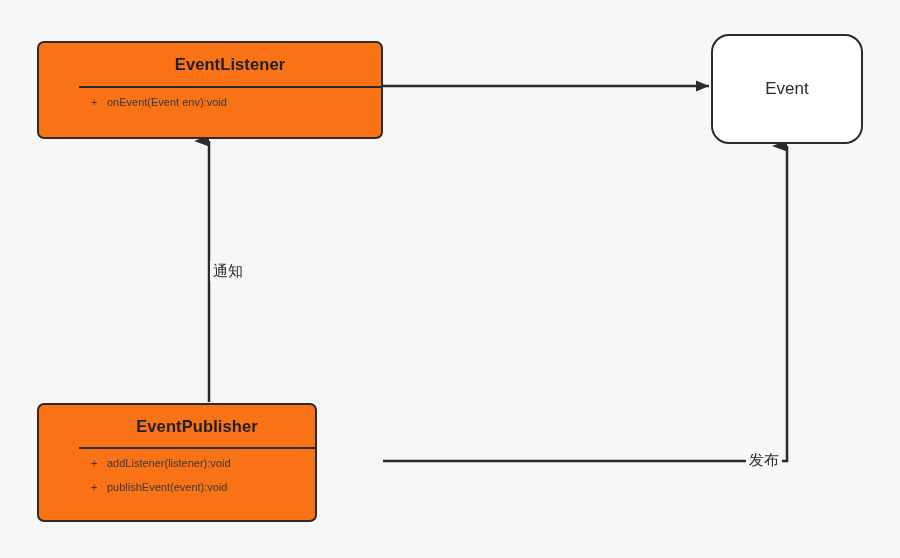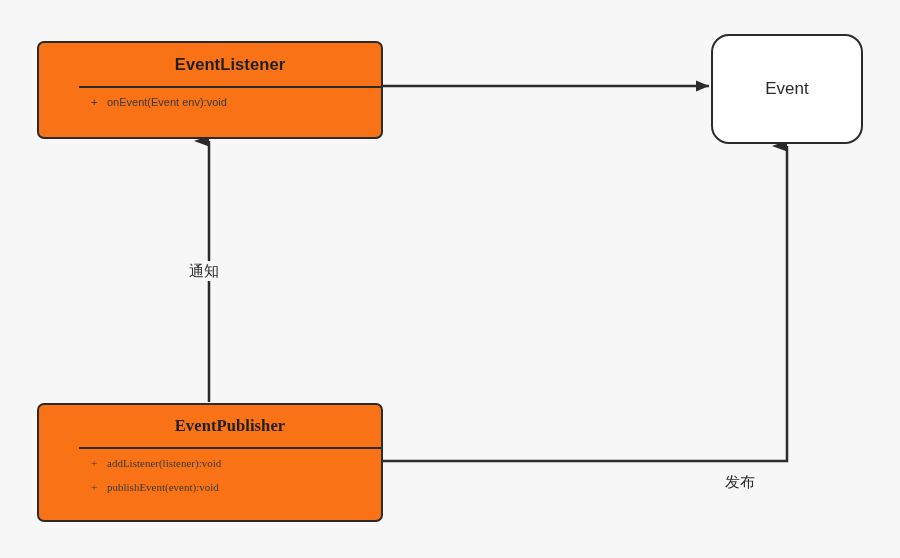--- a/index.html
+++ b/index.html
@@ -76,20 +76,21 @@
     pointer-events: none;
   }
   .edge-label {
     position: absolute;
     background: #f7f7f7;
     color: #2b2b2b;
     font-size: 15px;
     line-height: 18px;
     padding: 1px 3px;
     white-space: nowrap;
+    margin-left: 24px;
   }
 </style>
 </head>
 <body>
 
 <div id="canvas">
 
   <svg class="edge-layer" viewBox="0 0 900 558" width="900" height="558">
     <defs>
       <marker id="arrow-right" markerWidth="14" markerHeight="14" refX="13" refY="6" orient="auto" markerUnits="userSpaceOnUse">
@@ -120,30 +121,30 @@
       <div class="uml-member">
         <span class="vis">+</span><span>onEvent(Event env):void</span>
       </div>
     </div>
   </div>
 
   <div class="plain-box" style="left:711px; top:34px; width:152px; height:110px;">
     <span class="plain-box-label">Event</span>
   </div>
 
-  <div class="uml-class" style="left:37px; top:403px; width:346px; height:119px;font-family:Liberation Serif, serif;">
+  <div class="uml-class" style="left:37px; top:403px; width:280px; height:119px;">
     <div class="uml-title" style="line-height:42px;">EventPublisher</div>
     <div class="uml-divider"></div>
     <div class="uml-members">
       <div class="uml-member">
         <span class="vis">+</span><span>addListener(listener):void</span>
       </div>
       <div class="uml-member">
         <span class="vis">+</span><span>publishEvent(event):void</span>
       </div>
     </div>
   </div>
 
   <div class="edge-label" style="left:186px; top:261px;">通知</div>
 
-  <div class="edge-label" style="left:722px; top:472px;">发布</div>
+  <div class="edge-label" style="left:722px; top:452px;font-family:Liberation Mono, monospace;">发布</div>
 
 </div>
 
 </body></html>

